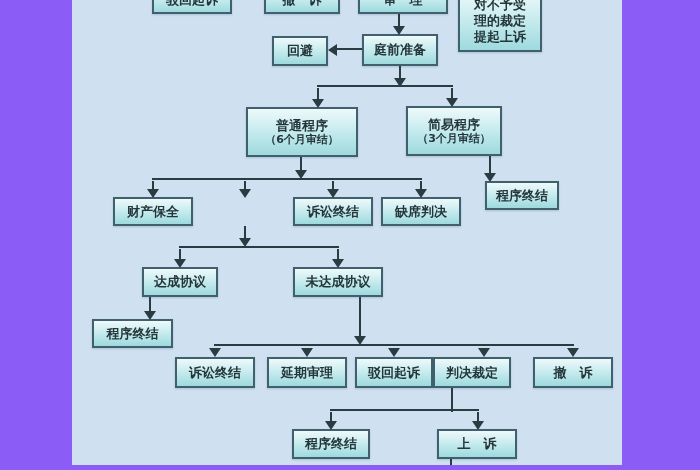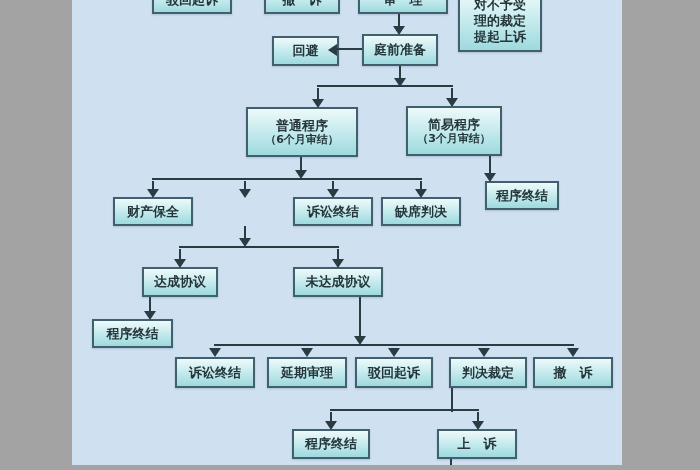--- a/index.html
+++ b/index.html
@@ -5,21 +5,21 @@
   :root{
     --panel-bg:#cfe1f1;
     --box-border:#41606d;
     --box-fill-light:#eef9fa;
     --box-fill-dark:#9edade;
     --line-color:#2b3b42;
     --text-color:#24363a;
   }
   html,body{margin:0;padding:0;}
   body{background:#ffffff;font-family:"DejaVu Sans",sans-serif;}
-  .canvas{position:relative;width:700px;height:470px;background:#a3a3a3;overflow:hidden;}
+  .canvas{position:relative;width:700px;height:470px;background:#8b5cf6;overflow:hidden;}
   .panel{position:absolute;left:72px;top:0;width:550px;height:465px;
          background:var(--panel-bg);overflow:hidden;}
   .box{position:absolute;box-sizing:border-box;border:2px solid var(--box-border);
        background:linear-gradient(180deg,var(--box-fill-light) 0%,#c9ecef 45%,var(--box-fill-dark) 100%);
        display:flex;flex-direction:column;align-items:center;justify-content:center;
        font-weight:bold;font-size:13px;color:var(--text-color);text-align:center;
        line-height:1.2;box-shadow:0 1px 2px rgba(60,90,110,.25);}
   .box .sub{font-size:11px;letter-spacing:0;}
   .note{line-height:16px;justify-content:center;}
   .vline{position:absolute;width:2px;background:var(--line-color);}
@@ -45,21 +45,21 @@
     </div>
     <div class="box" style="left:286px;top:-14px;width:90px;height:28px">
       <span>审　理</span>
     </div>
     <div class="box note" style="left:386px;top:-10px;width:84px;height:62px">
       <span>对不予受</span>
       <span>理的裁定</span>
       <span>提起上诉</span>
     </div>
 
-    <div class="box" style="left:200px;top:36px;width:67px;height:30px">
+    <div class="box" style="left:200px;top:36px;width:56px;height:30px">
       <span>回避</span>
     </div>
     <div class="box" style="left:290px;top:34px;width:76px;height:32px">
       <span>庭前准备</span>
     </div>
 
     <div class="box" style="left:174px;top:107px;width:112px;height:50px">
       <span>普通程序</span>
       <span class="sub">（6个月审结）</span>
     </div>
@@ -93,21 +93,21 @@
 
     <div class="box" style="left:103px;top:357px;width:80px;height:31px">
       <span>诉讼终结</span>
     </div>
     <div class="box" style="left:195px;top:357px;width:80px;height:31px">
       <span>延期审理</span>
     </div>
     <div class="box" style="left:283px;top:357px;width:78px;height:31px">
       <span>驳回起诉</span>
     </div>
-    <div class="box" style="left:377px;top:357px;width:78px;height:31px">
+    <div class="box" style="left:361px;top:357px;width:78px;height:31px">
       <span>判决裁定</span>
     </div>
     <div class="box" style="left:461px;top:357px;width:80px;height:31px">
       <span>撤　诉</span>
     </div>
 
     <div class="box" style="left:220px;top:429px;width:78px;height:30px">
       <span>程序终结</span>
     </div>
     <div class="box" style="left:365px;top:429px;width:80px;height:30px">

